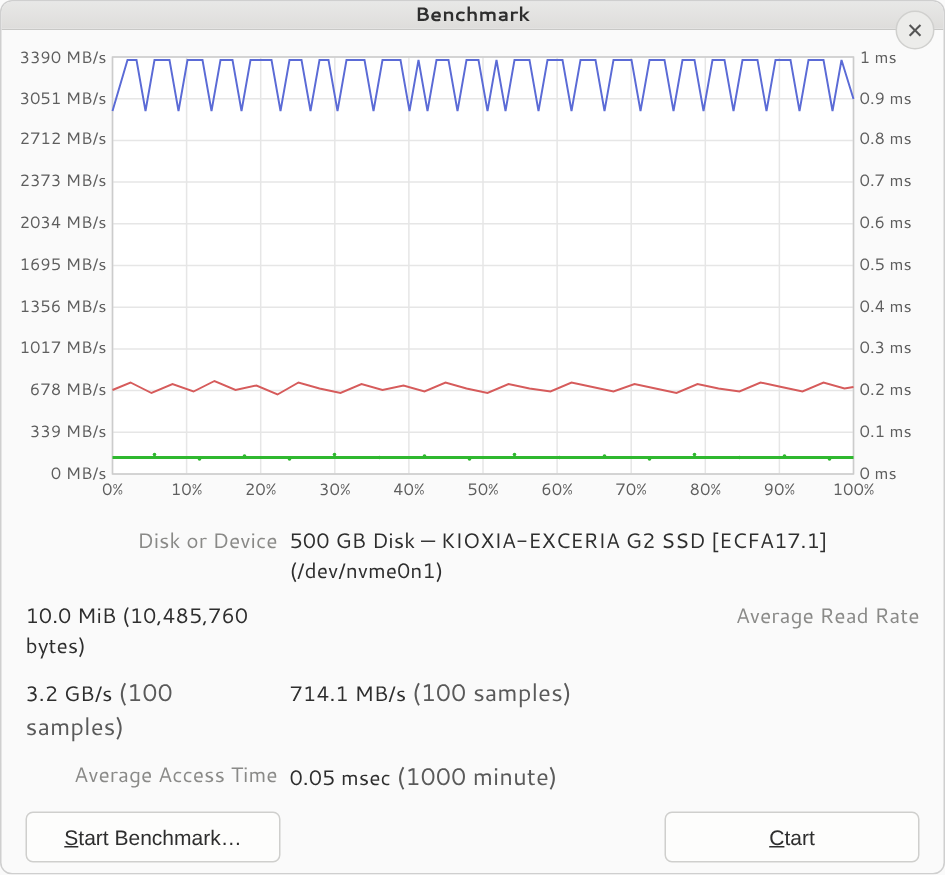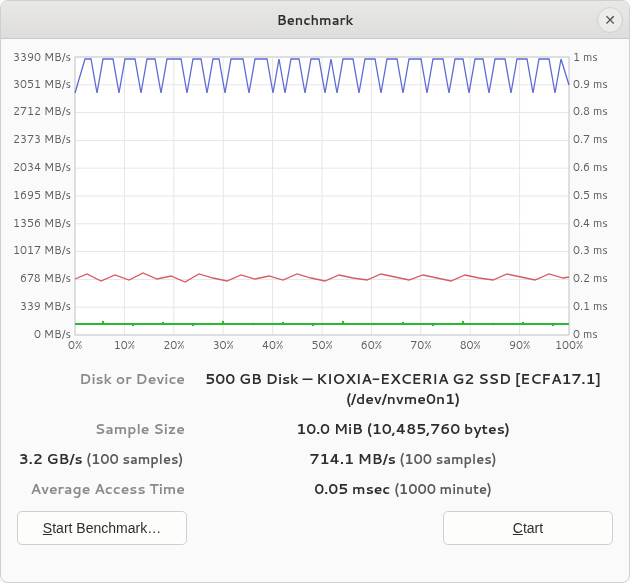--- a/index.html
+++ b/index.html
@@ -67,28 +67,27 @@
   font-size: 11px;
   fill: #5e5e5e;
 }
 .info-grid {
   display: grid;
   grid-template-columns: 168px 1fr;
   row-gap: 10px;
   column-gap: 8px;
   padding: 2px 4px 12px 4px;
   font-size: 14px;
-  font-weight: bold;
 }
 .info-label {
   text-align: right;
   color: #8a8a88;
 }
-.info-value { color: #2e2e2e; text-align: center; }
-.info-value .sub { color: #5a5a5a; font-size: 13px; }
+.info-value { color: #2e2e2e; }
+.info-value .sub { color: #5a5a5a; font-size: 16px; }
 .button-row {
   display: flex;
   justify-content: space-between;
   padding: 0 4px;
 }
 .btn {
   min-width: 170px;
   height: 34px;
   padding: 0 14px;
   background: #fdfdfc;
@@ -220,23 +219,23 @@
           </g>
         </g>
       </svg>
     </div>
 
     <div class="info-grid">
       <div class="info-label">Disk or Device</div>
       <div class="info-value">500 GB Disk — KIOXIA-EXCERIA G2 SSD [ECFA17.1] (/dev/nvme0n1)</div>
 
 
-      <div class="info-label">Sample Size</div>
       <div class="info-value">10.0 MiB (10,485,760 bytes)</div>
 
+      <div class="info-label">Average Read Rate</div>
       <div class="info-value"><span>3.2 GB/s </span><span class="sub">(100 samples)</span></div>
 
       <div class="info-value"><span>714.1 MB/s </span><span class="sub">(100 samples)</span></div>
 
       <div class="info-label">Average Access Time</div>
       <div class="info-value"><span>0.05 msec </span><span class="sub">(1000 minute)</span></div>
     </div>
 
     <div class="button-row">
       <button class="btn">

